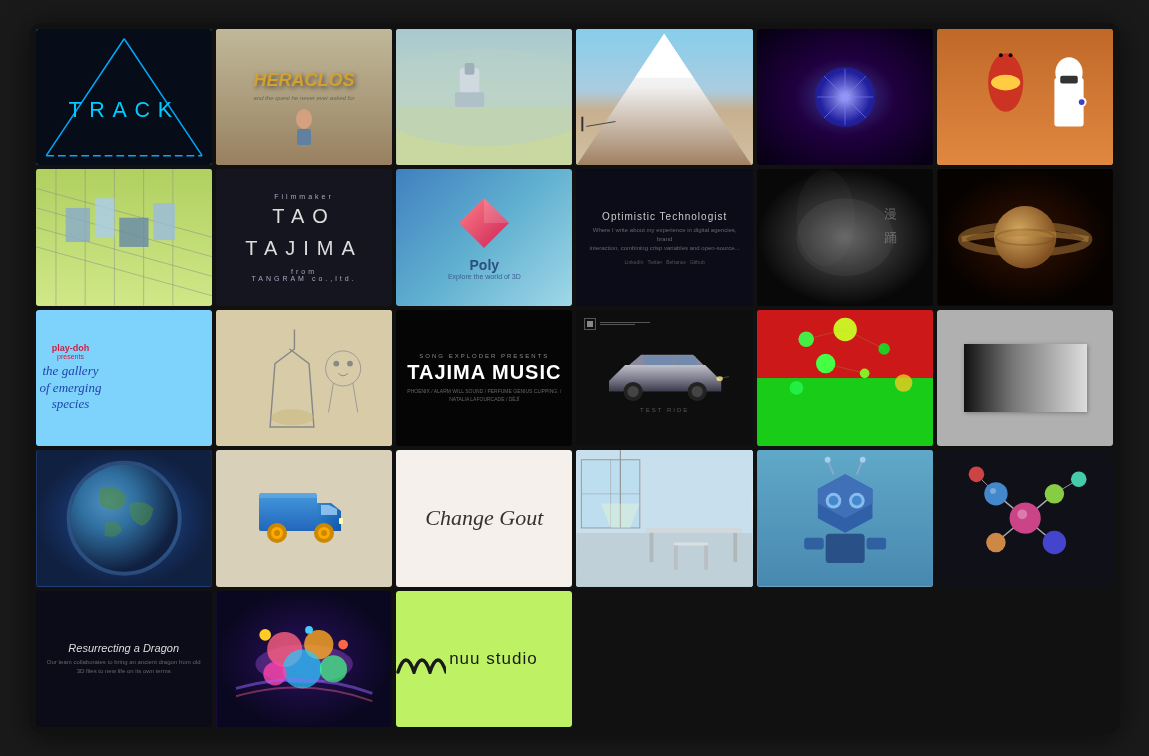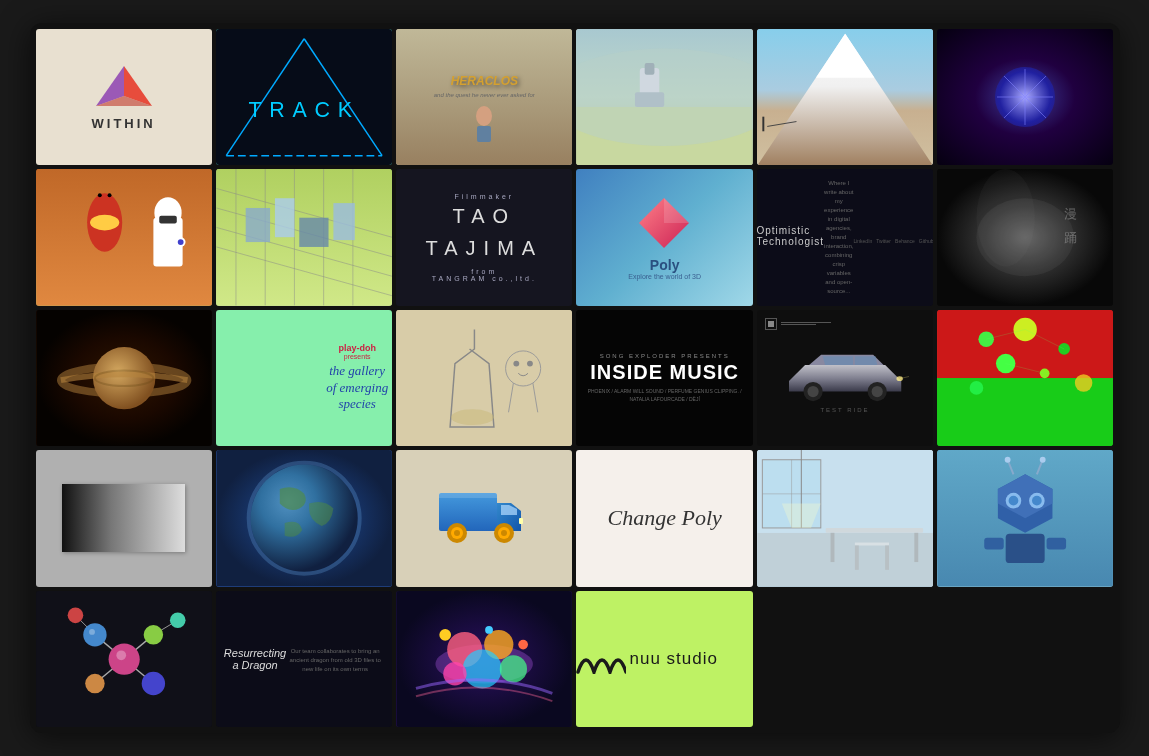--- a/index.html
+++ b/index.html
@@ -92,21 +92,21 @@
       gap: 8px;
     }
     .within-text {
       color: #333;
       font-size: 13px;
       font-weight: bold;
       letter-spacing: 3px;
     }
     .heraclos-text {
       color: #d4a030;
-      font-size: 12px;
+      font-size: 18px;
       font-style: italic;
       font-weight: bold;
       text-shadow: 2px 2px 4px rgba(0,0,0,0.5);
       margin-top: 29px;
     }
     .explosion-bg {
       width: 100%; height: 100%;
       background: radial-gradient(ellipse at center, #4040a0 0%, #200040 40%, #050010 100%);
       display: flex; align-items: center; justify-content: center;
     }
@@ -146,21 +146,21 @@
       width: 100%; height: 100%;
       background: linear-gradient(135deg, #4080c0 0%, #60b0d0 50%, #a0d8e8 100%);
       display: flex; flex-direction: column; align-items: center; justify-content: center;
       gap: 6px;
     }
     .poly-text { color: #2a5080; font-size: 14px; font-weight: bold; }
     .poly-sub { color: #3a6090; font-size: 7px; }
     .optimistic-bg {
       width: 100%; height: 100%;
       background: #0c0c18;
-      display: flex; flex-direction: row; align-items: center; justify-content: center;
+      display: flex; flex-direction: column; align-items: center; justify-content: center;
       padding: 8px;
     }
     .optimistic-title { color: #ccc; font-size: 10px; letter-spacing: 1px; margin-bottom: 4px; }
     .optimistic-sub { color: #666; font-size: 6px; text-align: center; line-height: 1.5; }
     .smoke-bg {
       width: 100%; height: 100%;
       background: radial-gradient(ellipse at center, #303030 0%, #080808 70%);
       display: flex; align-items: center; justify-content: center;
     }
     .norman-bg {
@@ -168,22 +168,22 @@
       background: #f0ece8;
       display: flex; align-items: center; justify-content: center;
     }
     .saturn-bg {
       width: 100%; height: 100%;
       background: linear-gradient(180deg, #1a0800 0%, #301500 50%, #1a0800 100%);
       display: flex; align-items: center; justify-content: center;
     }
     .gallery-bg {
       width: 100%; height: 100%;
-      background: #86efac;
-      display: flex; align-items: center; justify-content: flex-end;
+      background: #7dd3fc;
+      display: flex; align-items: center; justify-content: flex-start;
     }
     .gallery-brand {
       color: #cc2244;
       font-size: 9px;
       font-weight: bold;
     }
     .monster-bg {
       width: 100%; height: 100%;
       background: #d8cca8;
       display: flex; align-items: center; justify-content: center;
@@ -230,21 +230,21 @@
       display: flex; align-items: center; justify-content: center;
     }
     .molecules-bg {
       width: 100%; height: 100%;
       background: #101018;
       display: flex; align-items: center; justify-content: center;
     }
     .dragon-bg {
       width: 100%; height: 100%;
       background: #0c0c18;
-      display: flex; flex-direction: row; align-items: center; justify-content: center;
+      display: flex; flex-direction: column; align-items: center; justify-content: center;
       padding: 8px;
     }
     .dragon-title { color: #ddd; font-size: 11px; font-style: italic; text-align: center; }
     .dragon-sub { color: #666; font-size: 6px; text-align: center; margin-top: 4px; line-height: 1.5; }
     .colorful-3d-bg {
       width: 100%; height: 100%;
       background: linear-gradient(135deg, #1a1040 0%, #2a1060 50%, #1a0840 100%);
       display: flex; align-items: center; justify-content: center;
     }
     .nuu-studio-bg {
@@ -260,30 +260,20 @@
       font-size: 18px;
       font-weight: bold;
     }
   </style>
 </head>
 <body>
 
 <div class="gallery-container">
   <div class="grid">
 
-    <div class="tile tile-r1c1">
-      <div class="tile-inner within-logo">
-        <svg width="60" height="44" viewBox="0 0 60 44">
-          <polygon points="30,2 2,42 30,32" fill="#9b59b6"></polygon>
-          <polygon points="30,2 58,42 30,32" fill="#e74c3c"></polygon>
-          <polygon points="2,42 58,42 30,32" fill="#c0392b" opacity="0.6"></polygon>
-        </svg>
-        <span class="within-text">WITHIN</span>
-      </div>
-    </div>
 
     <div class="tile tile-r1c2">
       <div class="tile-inner" style="background:#060c18; width:100%; height:100%;">
         <svg width="100%" height="100%" viewBox="0 0 180 140">
           <line x1="90" y1="10" x2="10" y2="130" stroke="#00aaff" stroke-width="1.5"></line>
           <line x1="90" y1="10" x2="170" y2="130" stroke="#00aaff" stroke-width="1.5"></line>
           <line x1="10" y1="130" x2="170" y2="130" stroke="#00aaff" stroke-width="1.5" stroke-dasharray="8,4"></line>
           <text x="90" y="90" text-anchor="middle" fill="#00ccff" font-size="22" font-family="Arial" font-weight="100" letter-spacing="8">TRACK</text>
         </svg>
       </div>
@@ -524,21 +514,21 @@
           <circle cx="123" cy="55" r="3" fill="#888"></circle>
           <circle cx="137" cy="55" r="3" fill="#888"></circle>
           <path d="M125,65 Q130,70 135,65" fill="none" stroke="#888" stroke-width="1"></path>
         </svg>
       </div>
     </div>
 
     <div class="tile tile-r3c6">
       <div class="inside-music-bg">
         <div class="inside-music-pre">SONG EXPLODER PRESENTS</div>
-        <div class="inside-music-title">INSIDE MUSIC</div>
+        <div class="inside-music-title">TAJIMA MUSIC</div>
         <div class="inside-music-sub">PHOENIX / ALARM WILL SOUND / PERFUME GENIUS
 CLIPPING. / NATALIA LAFOURCADE / DËJÍ</div>
       </div>
     </div>
 
     <div class="tile tile-r4c1">
       <div style="width:100%; height:100%; background:#0e0e0e; display:flex; flex-direction:column; align-items:center; justify-content:center; padding:8px; position:relative;">
         <div style="position:absolute; top:8px; left:8px; display:flex; align-items:center; gap:4px;">
           <div style="width:12px; height:12px; border:1px solid #555; display:flex; align-items:center; justify-content:center;">
             <div style="width:6px; height:6px; background:#888;"></div>
@@ -657,21 +647,21 @@
           <circle cx="65" cy="50" r="6" fill="#ffaa00"></circle>
           <circle cx="65" cy="50" r="3" fill="#cc8800"></circle>
 
           <rect x="80" y="35" width="4" height="6" fill="#ffffaa" rx="1"></rect>
         </svg>
       </div>
     </div>
 
     <div class="tile tile-r4c6">
       <div class="change-gout-bg">
-        <div class="change-gout-text">Change Poly</div>
+        <div class="change-gout-text">Change Gout</div>
       </div>
     </div>
 
     <div class="tile tile-r5c1">
       <div style="width:100%; height:100%; background: linear-gradient(180deg, #c8e0ee 0%, #d8eaf5 40%, #b0c8d5 100%); overflow:hidden;">
         <svg width="100%" height="100%" viewBox="0 0 180 140">
 
           <rect x="0" y="85" width="180" height="55" fill="#c0d0d8"></rect>
 
           <rect x="0" y="0" width="180" height="85" fill="#c8e0ee"></rect>

